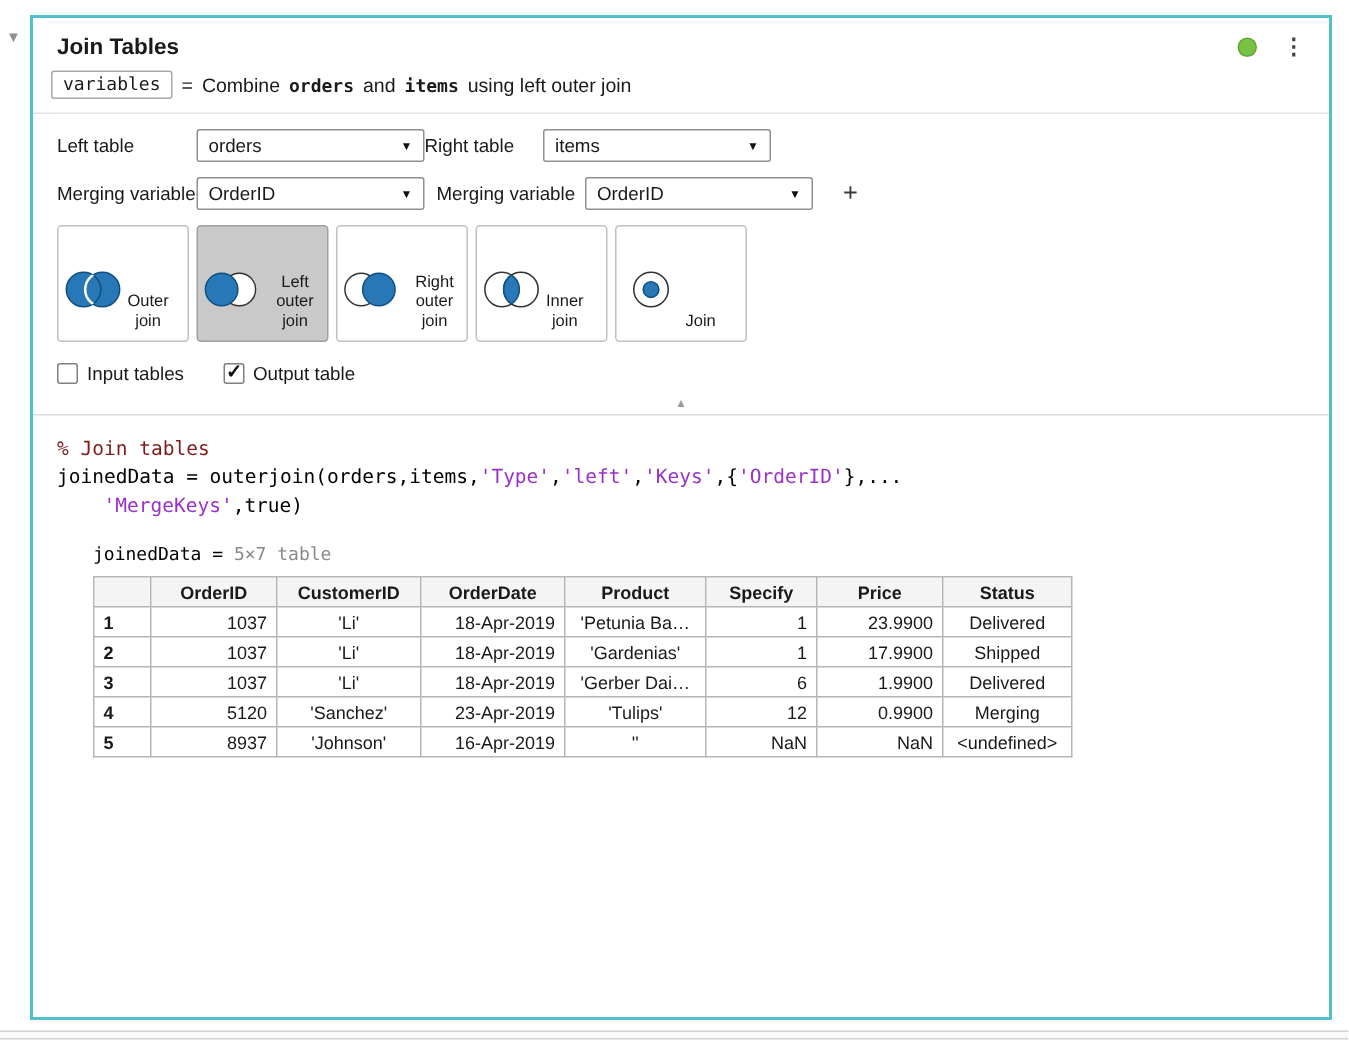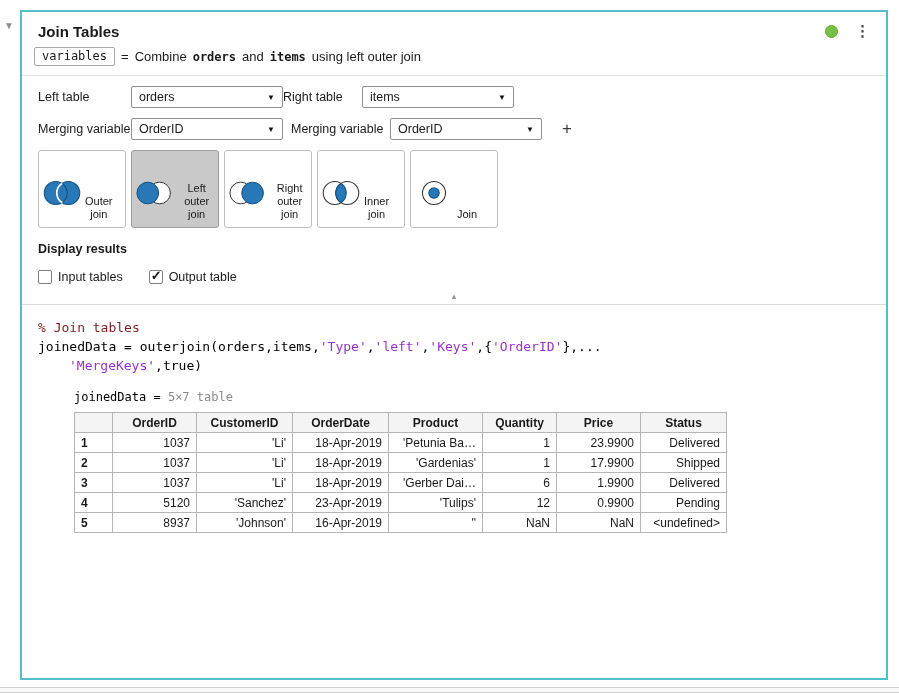--- a/index.html
+++ b/index.html
@@ -69,29 +69,29 @@
   .cb .cb-lbl { margin-left: 6px; font-size: 12.5px; }
   .collapse-bar { margin-top: 20px; border-top: 1px solid #dcdcdc; position: relative; height: 1px; }
   .collapse-tri {
     position: absolute; left: 50%; top: -13px; transform: translateX(-50%);
     font-size: 8px; color: #9a9a9a; cursor: pointer;
   }
   .code { padding: 13px 16px 0 16px; font-family: "DejaVu Sans Mono", monospace; font-size: 13px; line-height: 19px; color: #000; }
   .code .cmt { color: #7f1d1d; }
   .code .str { color: #9932cc; }
   .code .cont-line { padding-left: 31px; }
-  .out { padding: 15px 0 0 40px; margin-left: 12px; }
+  .out { padding: 15px 0 0 40px; }
   .out-hdr { font-family: "DejaVu Sans Mono", monospace; font-size: 12px; color: #000; }
   .out-hdr .meta { color: #8a8a8a; }
   .otbl { margin-top: 8px; border-collapse: collapse; font-size: 12px; table-layout: fixed; }
   .otbl th, .otbl td { border: 1px solid #b5b5b5; padding: 2px 6px; height: 20px; overflow: hidden; white-space: nowrap; }
   .otbl th { background: #f4f4f4; font-weight: bold; text-align: center; }
   .otbl td.rn { font-weight: bold; text-align: left; background: #fff; }
   .otbl td.num { text-align: right; }
-  .otbl td.txt { text-align: right; }
+  .otbl td.txt { text-align: center; }
   .next-sec {
     position: absolute; left: 0; top: 687px; width: 899px; height: 6px;
     border-top: 1px solid #d2d2d2; border-bottom: 1px solid #d2d2d2; background: #fafafa;
   }
 </style>
 </head>
 <body>
 
 <span class="collapse-arrow">▼</span>
 
@@ -215,21 +215,20 @@
         </svg>
         <span class="jlbl">
           <span>Join</span>
           <span></span>
         </span>
       </button>
 
     </div>
 
 
-    <div class="sec-title">Display results</div>
 
     <div class="cb-row">
       <span class="cb">
         <span class="box"></span>
         <span class="cb-lbl">Input tables</span>
       </span>
       <span class="cb checked">
         <span class="box"></span>
         <span class="cb-lbl">Output table</span>
       </span>
@@ -263,21 +262,21 @@
           <col style="width:84px">
           <col style="width:86px">
       </colgroup>
       <thead>
         <tr>
           <th></th>
           <th>OrderID</th>
           <th>CustomerID</th>
           <th>OrderDate</th>
           <th>Product</th>
-          <th>Quantity</th>
+          <th>Specify</th>
           <th>Price</th>
           <th>Status</th>
         </tr>
       </thead>
       <tbody>
         <tr>
           <td class="rn">1</td>
           <td class="num">1037</td>
           <td class="txt">'Li'</td>
           <td class="num">18-Apr-2019</td>
@@ -307,21 +306,21 @@
           <td class="txt">Delivered</td>
         </tr>
         <tr>
           <td class="rn">4</td>
           <td class="num">5120</td>
           <td class="txt">'Sanchez'</td>
           <td class="num">23-Apr-2019</td>
           <td class="txt">'Tulips'</td>
           <td class="num">12</td>
           <td class="num">0.9900</td>
-          <td class="txt">Pending</td>
+          <td class="txt">Merging</td>
         </tr>
         <tr>
           <td class="rn">5</td>
           <td class="num">8937</td>
           <td class="txt">'Johnson'</td>
           <td class="num">16-Apr-2019</td>
           <td class="txt">''</td>
           <td class="num">NaN</td>
           <td class="num">NaN</td>
           <td class="txt">&lt;undefined&gt;</td>

